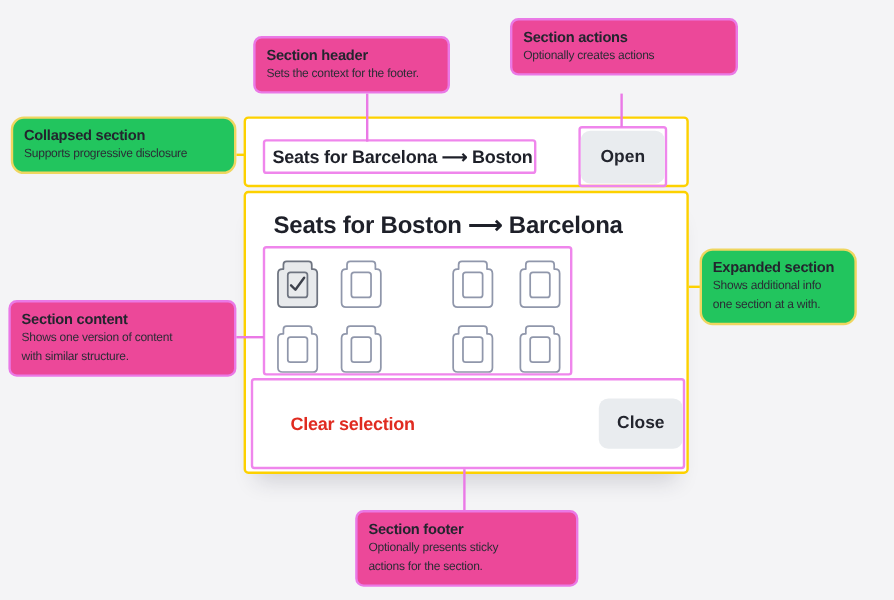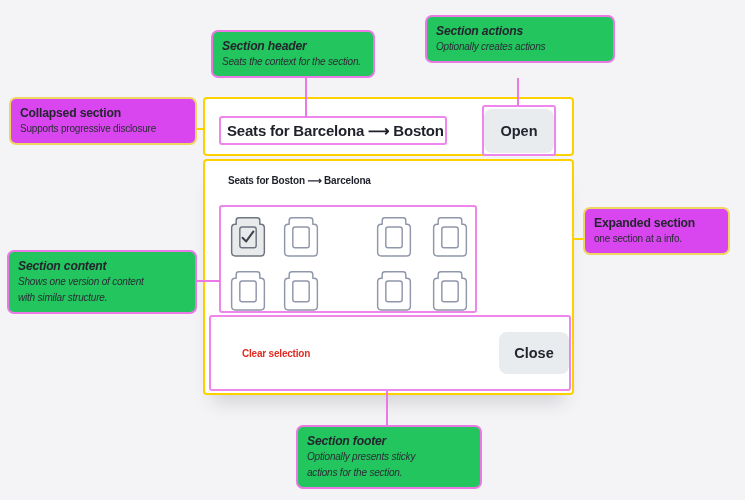--- a/index.html
+++ b/index.html
@@ -2,22 +2,22 @@
 <html><head>
 <meta charset="utf-8">
 <style>
   html,body{margin:0;padding:0;}
   body{font-family:"Liberation Sans", sans-serif; background:#f4f4f6;}
   .stage{position:relative; width:745px; height:500px; background:#f4f4f6; overflow:hidden;}
 
   
   .callout{position:absolute; box-sizing:border-box; border:2px solid; border-radius:7px;
            padding:6px 9px; z-index:6;}
-  .callout.pink{background:#22c55e; border-color:#ea79e6;font-style:italic;}
-  .callout.yellow{background:#d946ef; border-color:#efd660;}
+  .callout.pink{background:#ec4899; border-color:#ea79e6;}
+  .callout.yellow{background:#22c55e; border-color:#efd660;border-radius:11px;}
   .callout .t{font-weight:bold; font-size:12.2px; line-height:16px; color:#23252e;
               white-space:nowrap; letter-spacing:-0.2px;}
   .callout .l{font-weight:normal; font-size:10px; line-height:16px; color:#2b2d36;
               white-space:nowrap; letter-spacing:-0.2px;}
 
   
   .conn{position:absolute; z-index:5;}
   .conn.pink{background:#ea79e6;}
   .conn.yellow{background:#fdd100;}
 
@@ -33,65 +33,66 @@
   .hdr-outline{left:14px; top:17px; width:228px; height:29px; display:flex; align-items:center;}
   .hdr-title{padding-left:6px; font-size:15px; font-weight:bold; letter-spacing:-0.2px; color:#1e2029; white-space:nowrap;}
 
   .open-outline{left:277px; top:6px; width:74px; height:51px; display:flex; align-items:center; justify-content:center;}
   .btn{display:flex; align-items:center; justify-content:center; background:#e9ecef;
        border:none; border-radius:8px; font-family:"Liberation Sans", sans-serif;
        font-size:14.5px; font-weight:bold; color:#23252e; cursor:pointer;}
   .btn.open{width:81px; height:44px;}
   .btn.close{width:70px; height:42px; margin-left:auto; }
 
-  .exp-title{position:absolute; left:23px; top:14px; font-size:10px; font-weight:bold;
+  .exp-title{position:absolute; left:23px; top:14px; font-size:20px; font-weight:bold;
              letter-spacing:-0.2px; color:#1e2029; white-space:nowrap;}
 
   .content-outline{left:14px; top:44px; width:258px; height:108px; padding:7px 0 0 7px;}
   .seat-row{display:flex; margin-bottom:10px;}
   .seat{width:40px; height:44px;}
   .seat.m13{margin-right:13px;}
   .seat.m53{margin-right:53px;}
   .seat.m16{margin-right:16px;}
 
   .footer-bar{left:4px; top:154px; width:362px; height:76px; background:#ffffff;
               display:flex; align-items:center; z-index:3;}
-  .clear-label{margin-left:31px; font-size:10px; font-weight:bold; letter-spacing:-0.2px;
+  .clear-label{margin-left:31px; font-size:15px; font-weight:bold; letter-spacing:-0.2px;
                color:#e02b20; cursor:pointer;}
 </style>
 </head>
 <body>
 
 <div class="stage">
 
   <div class="conn pink" style="left:305px; top:78px;  width:2px;  height:40px;"></div>
   <div class="conn pink" style="left:517px; top:78px;  width:2px;  height:28px;"></div>
   <div class="conn yellow" style="left:197px; top:128px; width:8px;  height:2px;"></div>
   <div class="conn yellow" style="left:574px; top:238px; width:10px; height:2px;"></div>
   <div class="conn pink" style="left:197px; top:280px; width:23px; height:2px;"></div>
   <div class="conn pink" style="left:386px; top:391px; width:2px;  height:35px;"></div>
 
   <div class="callout pink" style="left:211px; top:30px; width:164px;">
     <div class="t">Section header</div>
-    <div class="l">Seats the context for the section.</div>
+    <div class="l">Sets the context for the footer.</div>
   </div>
 
   <div class="callout pink" style="left:425px; top:15px; width:190px;">
     <div class="t">Section actions</div>
     <div class="l">Optionally creates actions</div>
   </div>
 
   <div class="callout yellow" style="left:9px; top:97px; width:188px;">
     <div class="t">Collapsed section</div>
     <div class="l">Supports progressive disclosure</div>
   </div>
 
-  <div class="callout yellow" style="left:583px; top:207px; width:147px;">
+  <div class="callout yellow" style="left:583px; top:207px; width:131px;">
     <div class="t">Expanded section</div>
-    <div class="l">one section at a info.</div>
+    <div class="l">Shows additional info</div>
+    <div class="l">one section at a with.</div>
   </div>
 
   <div class="callout pink" style="left:296px; top:425px; width:186px;">
     <div class="t">Section footer</div>
     <div class="l">Optionally presents sticky</div>
     <div class="l">actions for the section.</div>
   </div>
 
   <div class="callout pink" style="left:7px; top:250px; width:190px;">
     <div class="t">Section content</div>

